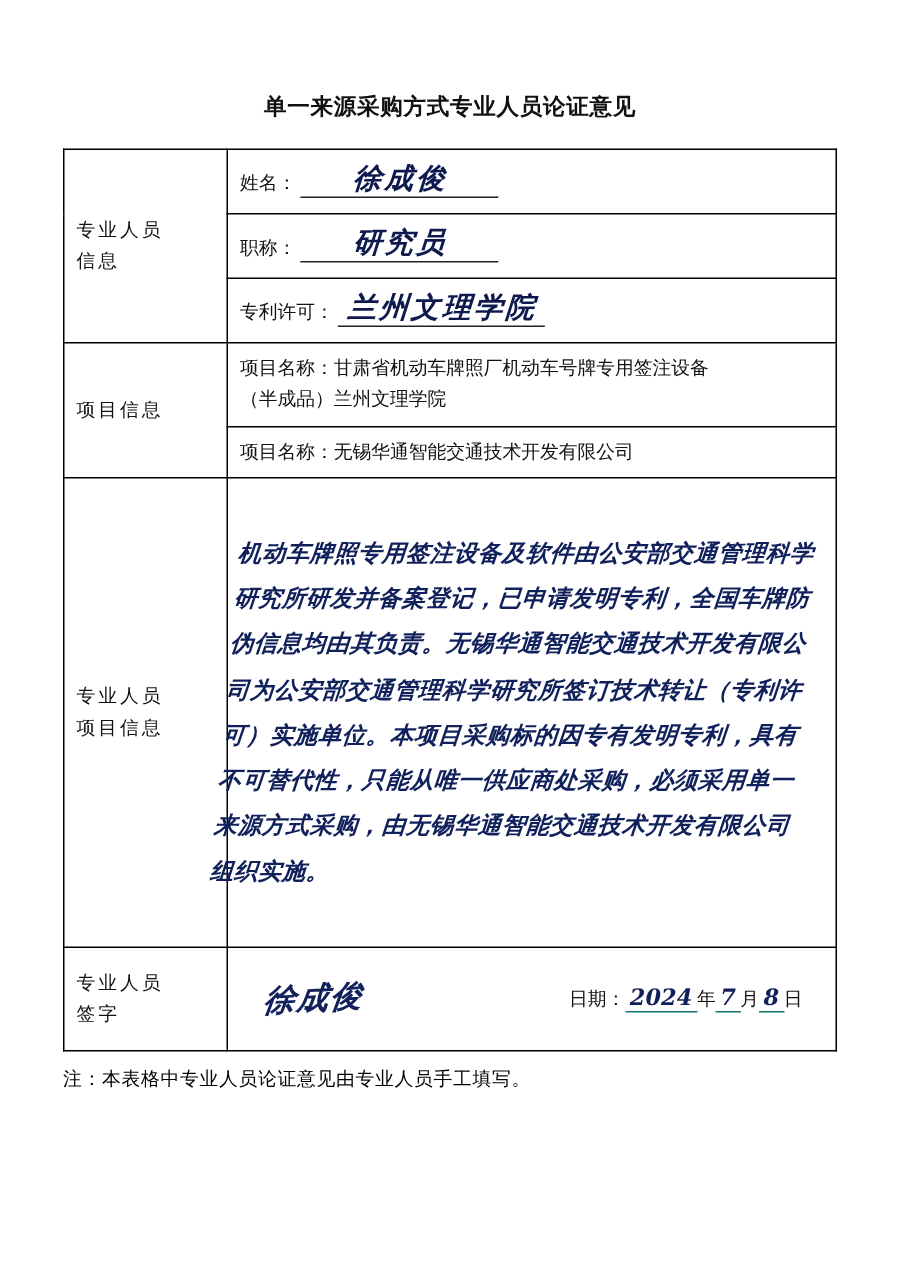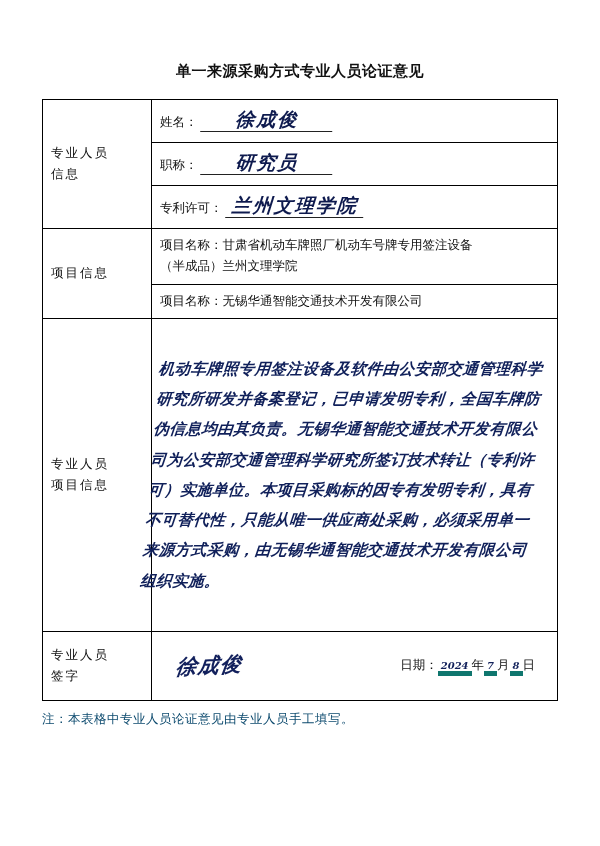--- a/index.html
+++ b/index.html
@@ -128,30 +128,30 @@
     font-size: 12.5px;
     color: #111;
     white-space: nowrap;
     padding-right: 14px;
   }
   .date-num {
     font-family: "DejaVu Serif", serif;
     font-weight: bold;
     font-style: italic;
     color: #11205a;
-    font-size: 10px;
-    border-bottom: 5px solid #0f766e;
+    font-size: 15px;
+    border-bottom: 1px solid #0f766e;
     padding: 0 3px;
   }
   .note {
     width: 516px;
     margin: 10px auto 0 auto;
     font-family: "Liberation Serif", serif;
     font-size: 12.5px;
-    color: #0c4a6e;
+    color: #000000;
     letter-spacing: 0.5px;
   }
 </style>
 </head>
 <body>
 
 <div class="page">
 
   <div class="doc-title">单一来源采购方式专业人员论证意见</div>
 

